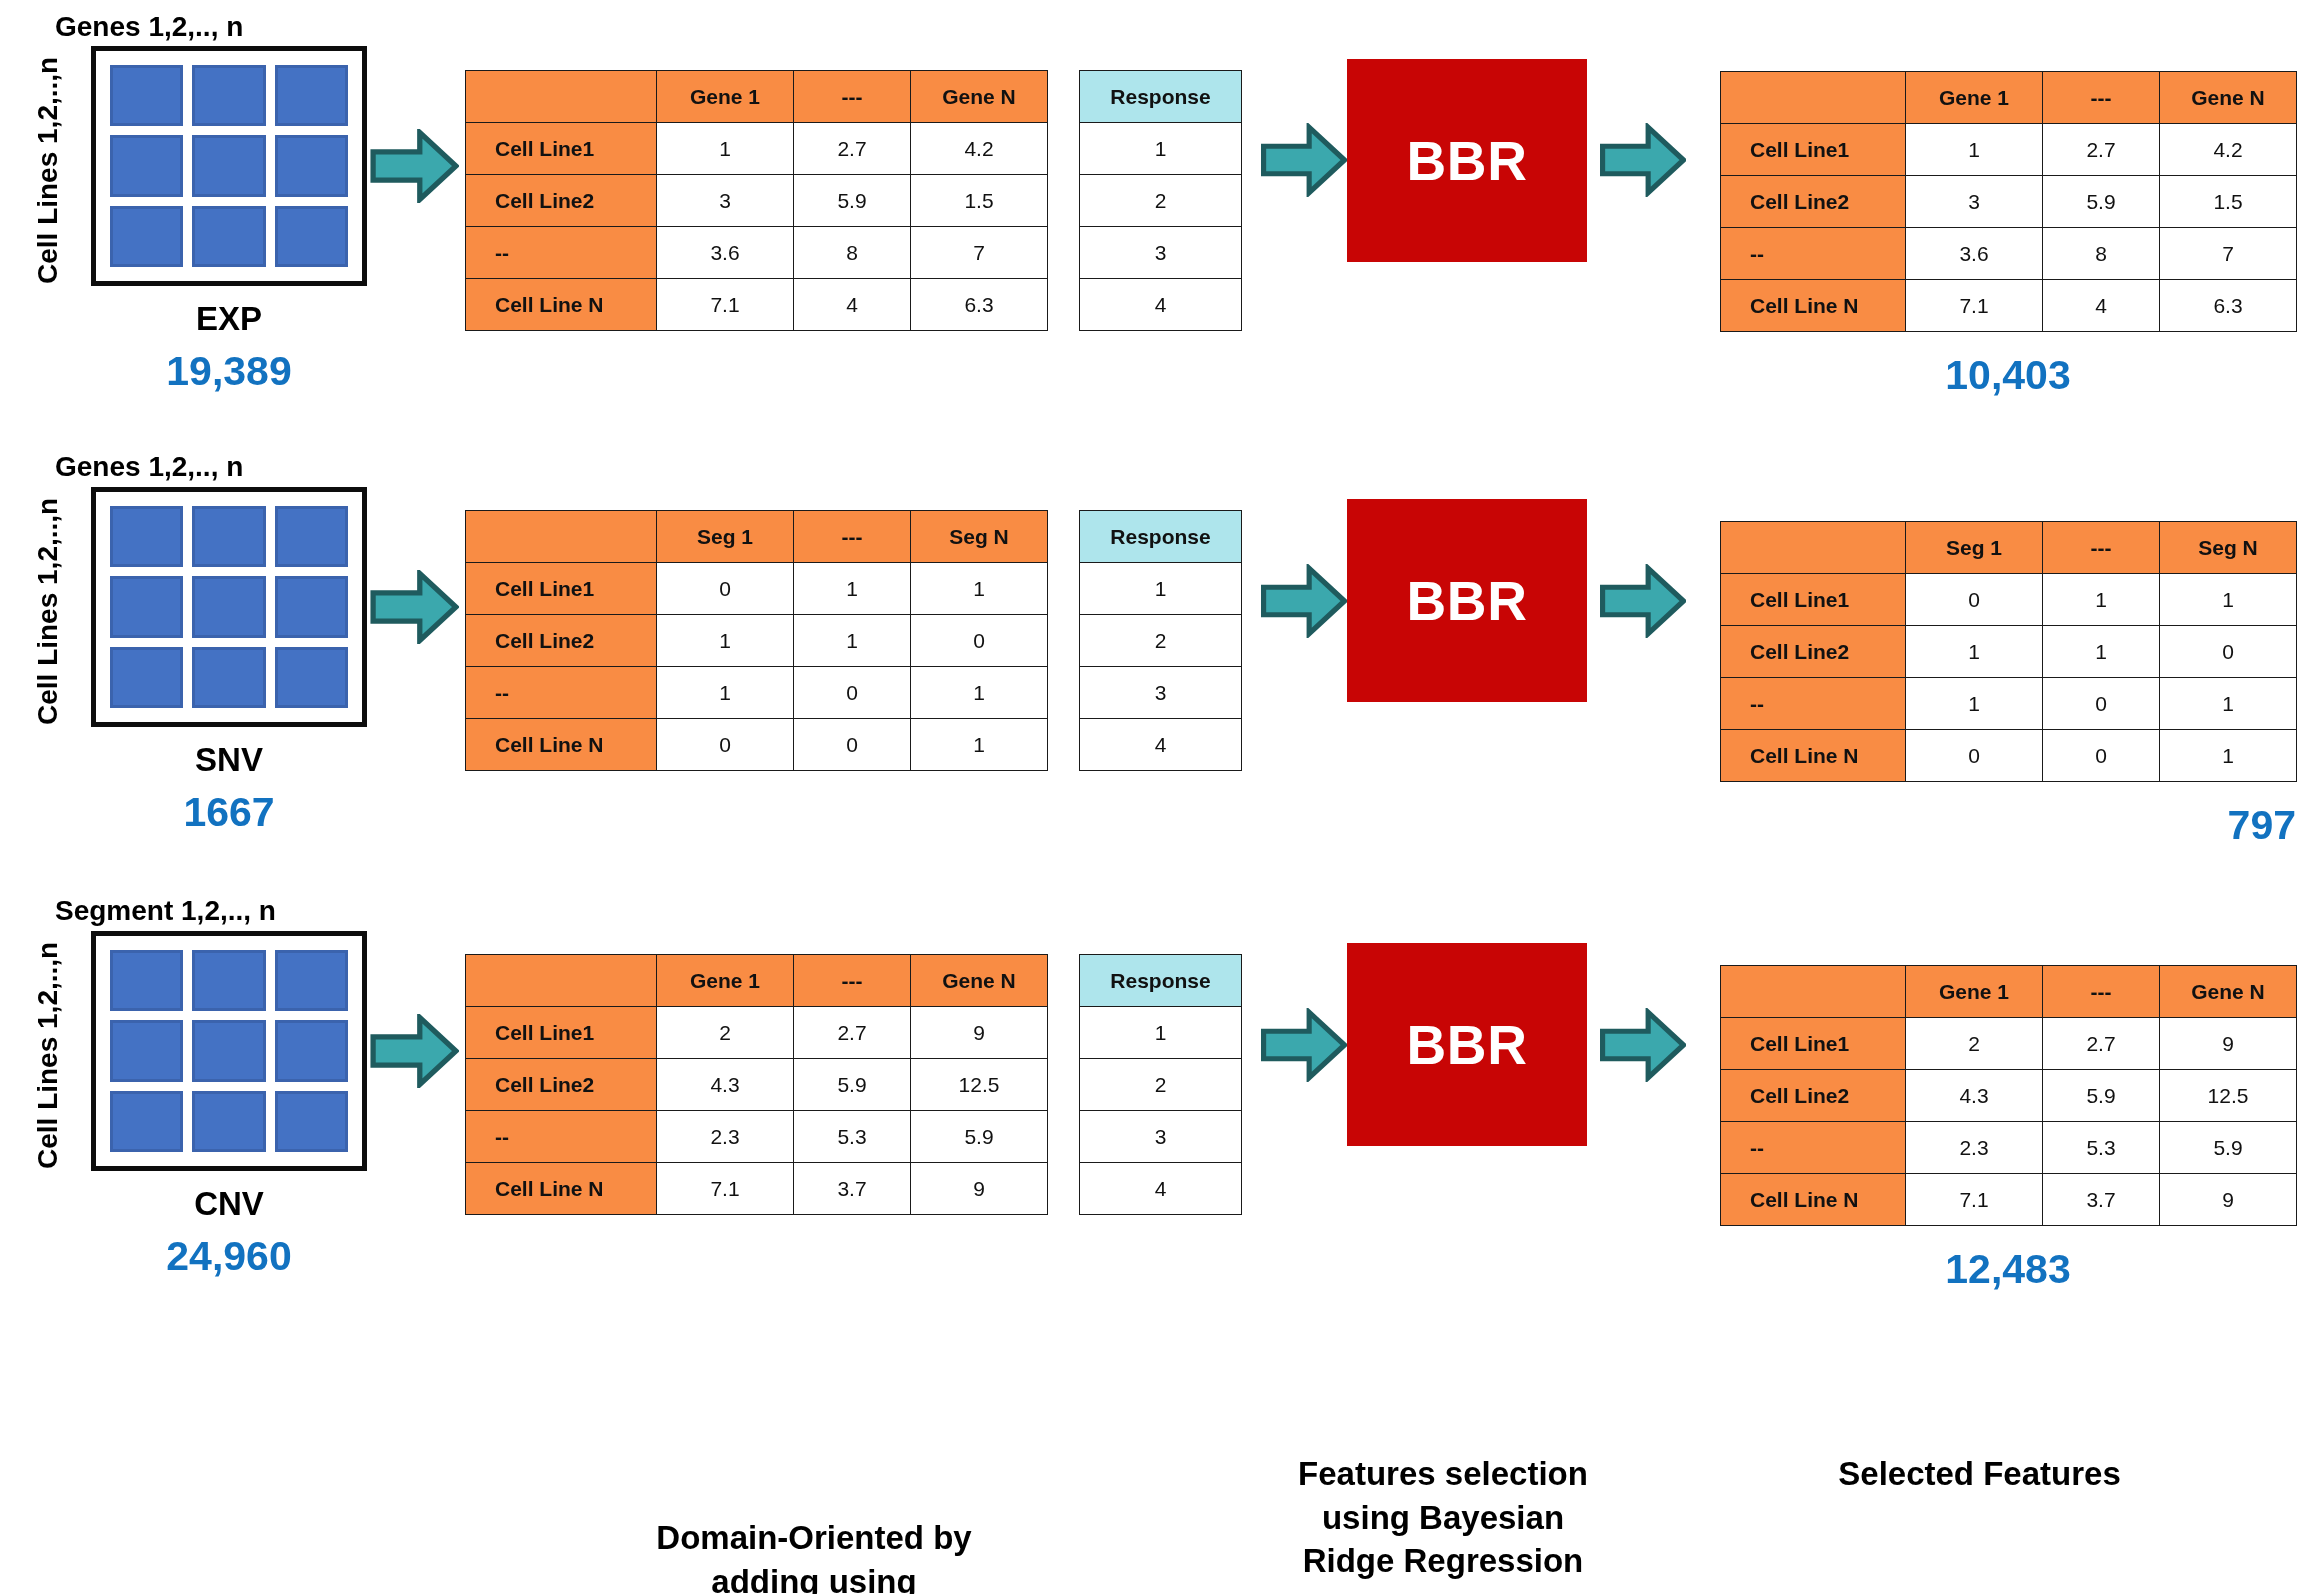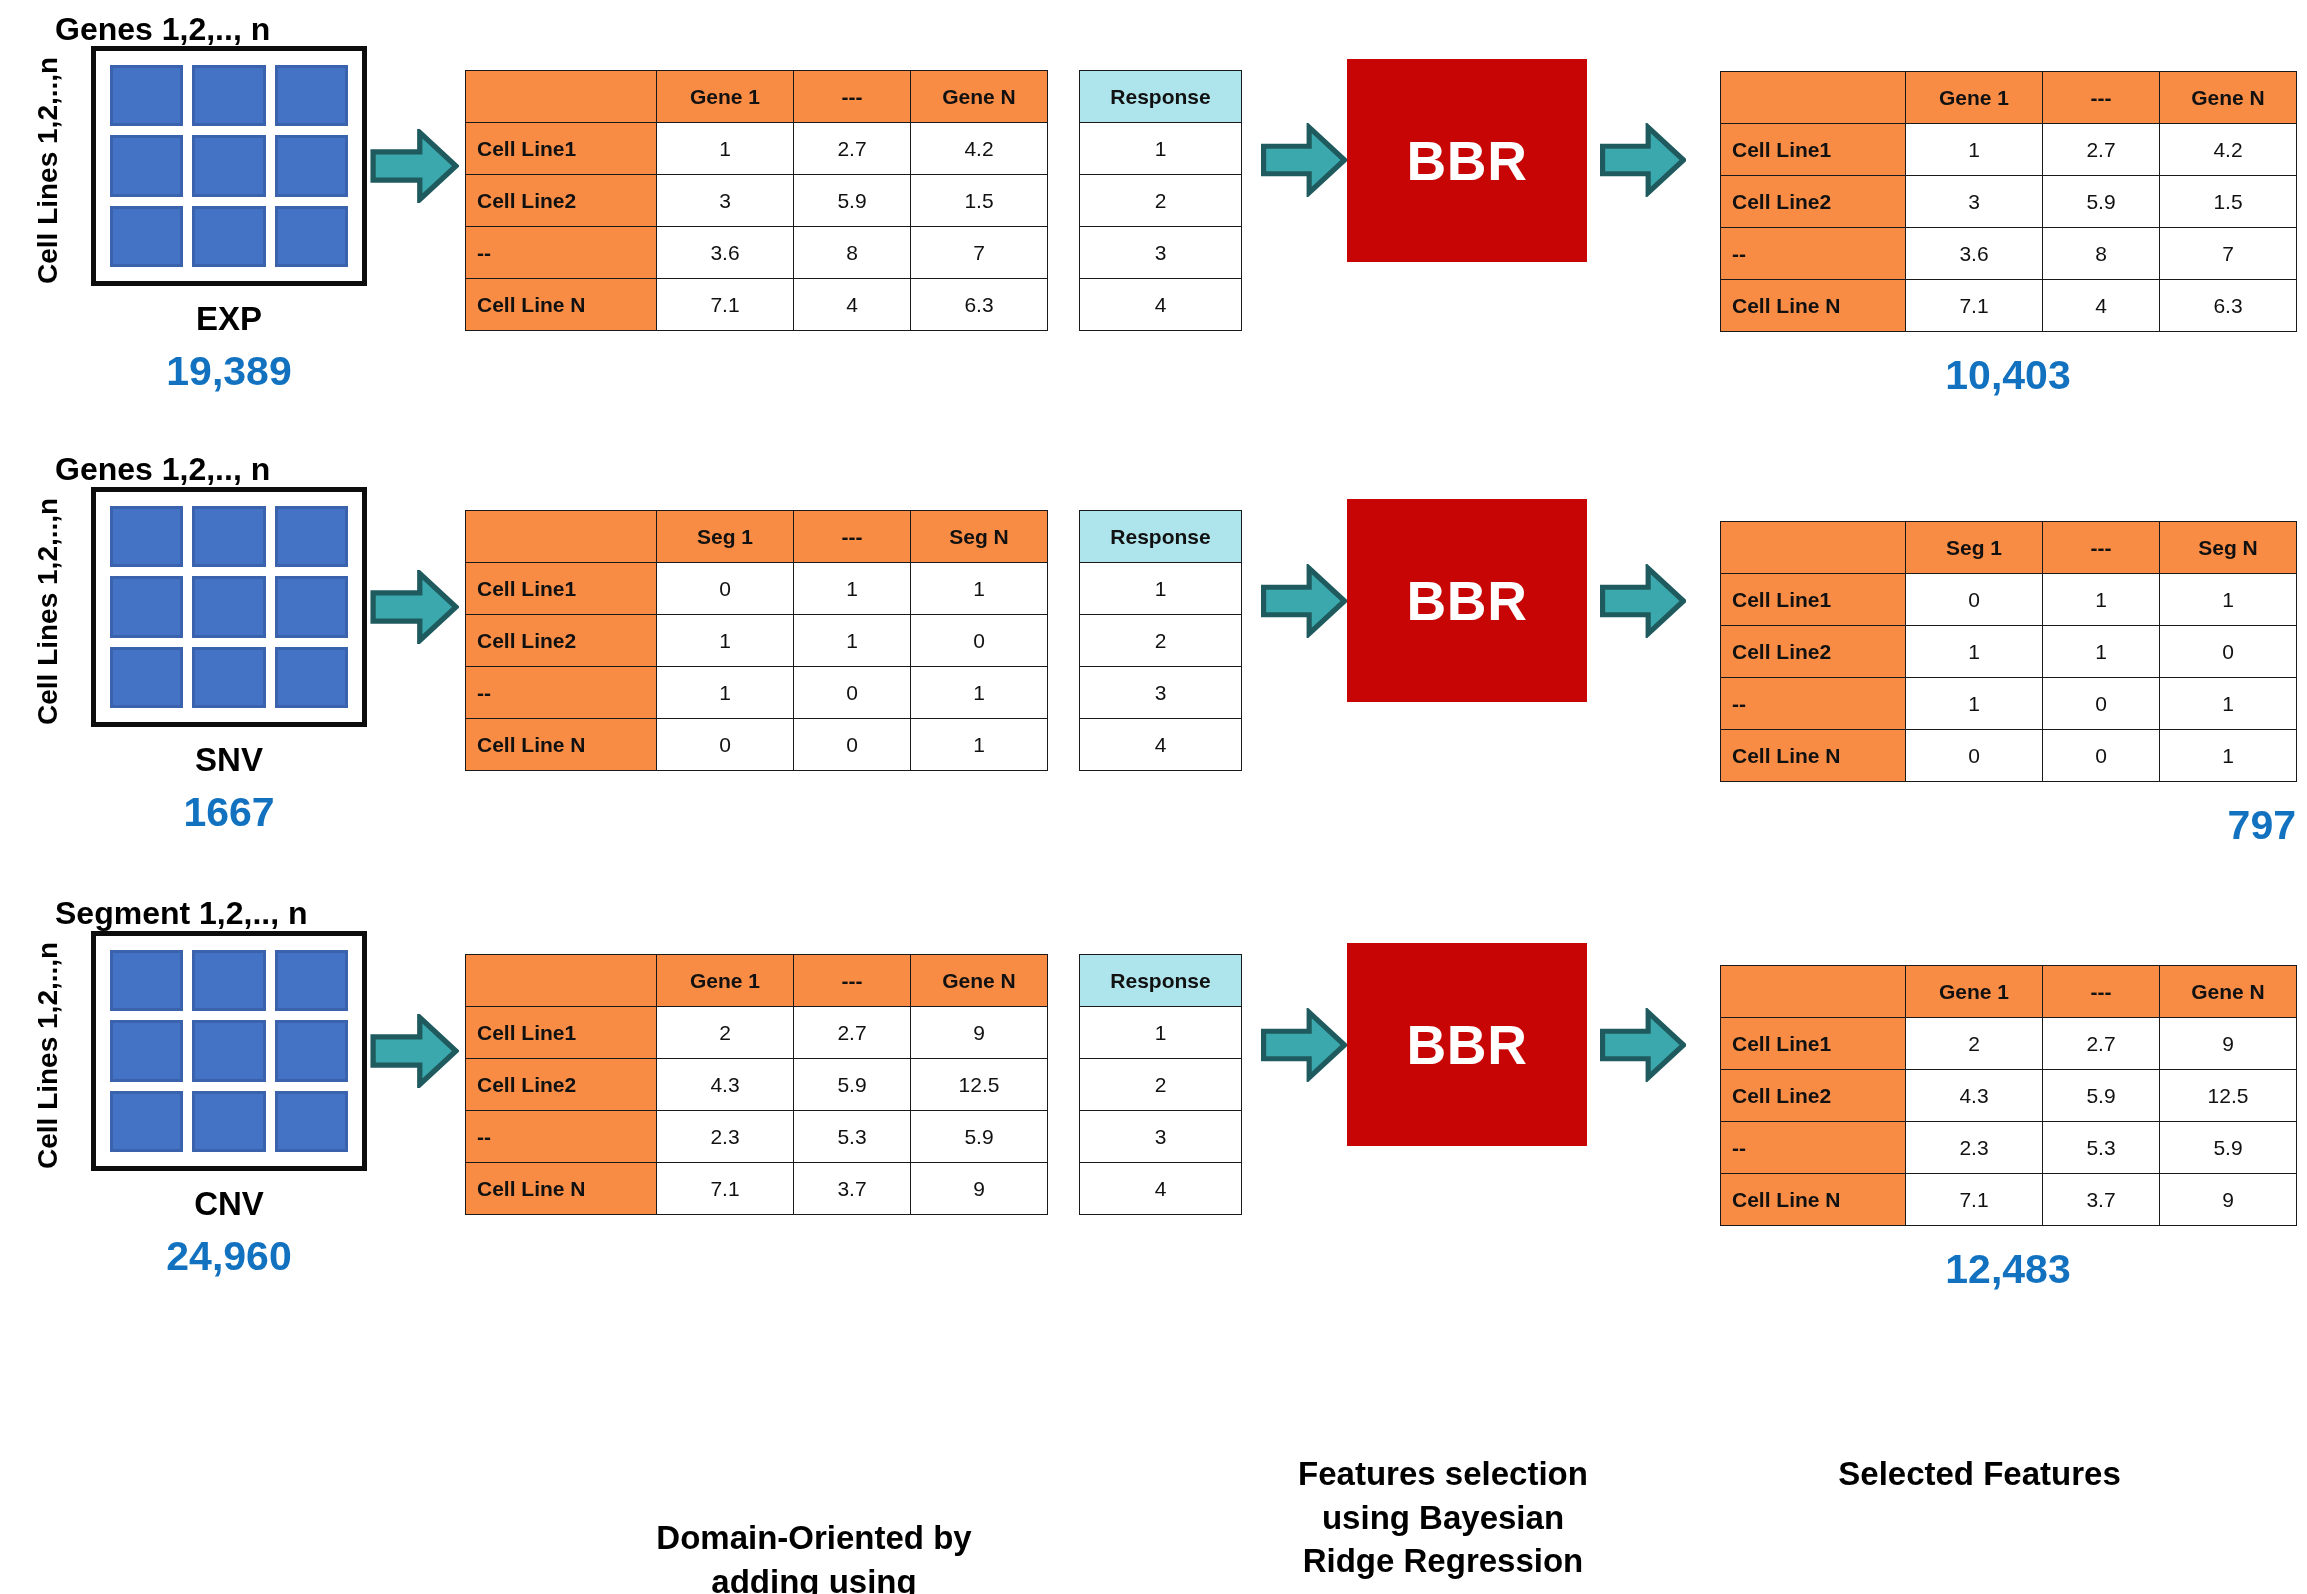--- a/index.html
+++ b/index.html
@@ -5,21 +5,21 @@
   html,body{margin:0;padding:0;background:#ffffff;}
   body{
     width:2307px;height:1594px;position:relative;overflow:hidden;
     font-family:"Liberation Sans","DejaVu Sans",sans-serif;
     -webkit-font-smoothing:antialiased;
   }
   .row{position:absolute;left:0;width:2307px;}
   
   .matrix-block{position:absolute;}
   .matrix-toplabel{
-    position:absolute;white-space:nowrap;font-weight:bold;font-size:32px;color:#000;
+    position:absolute;white-space:nowrap;font-weight:bold;font-size:28px;color:#000;
   }
   .matrix-sidelabel{
     position:absolute;white-space:nowrap;font-weight:bold;font-size:28px;color:#000;
     transform-origin:0 0;transform:rotate(-90deg);
   }
   .matrix-box{
     position:absolute;border:5.5px solid #0d0d0d;background:#ffffff;
     box-sizing:border-box;display:grid;
     grid-template-columns:repeat(3,1fr);grid-template-rows:repeat(3,1fr);
     gap:8.6px;padding:13.6px;
@@ -39,21 +39,21 @@
   .arrow{position:absolute;}
   .arrow svg{display:block;}
   
   .tbl{position:absolute;border-collapse:collapse;table-layout:fixed;background:#fff;}
   .tbl td,.tbl th{
     border:1.8px solid #1a1a1a;text-align:center;font-size:21px;font-weight:bold;
     color:#111;padding:0;height:52px;box-sizing:border-box;
   }
   .tbl .hdr{background:#f98c44;}
   .tbl .hdr-blank{background:#f98c44;}
-  .tbl .rowlbl{background:#f98c44;text-align:left;padding-left:11px;margin-left:12px;}
+  .tbl .rowlbl{background:#f98c44;text-align:left;padding-left:29px;margin-left:12px;}
   .tbl .val{background:#ffffff;font-weight:normal;}
   .resp-tbl{position:absolute;border-collapse:collapse;table-layout:fixed;background:#fff;}
   .resp-tbl td,.resp-tbl th{
     border:1.8px solid #1a1a1a;text-align:center;font-size:21px;font-weight:bold;color:#111;
     height:52px;box-sizing:border-box;padding:0;width:162px;
   }
   .resp-tbl .rhdr{background:#aee5ec;}
   .resp-tbl .rval{background:#ffffff;font-weight:normal;}
   
   .bbr-box{

